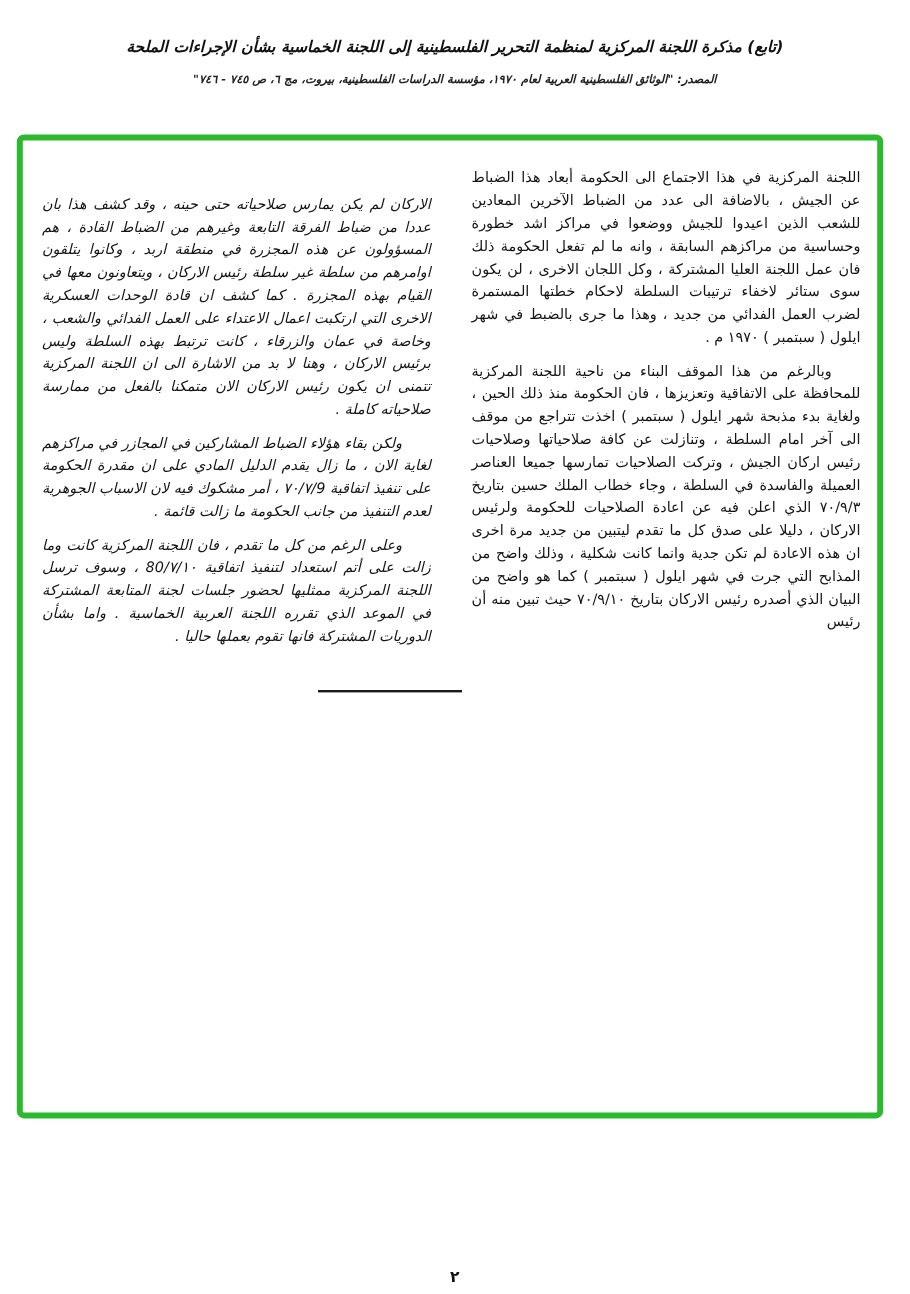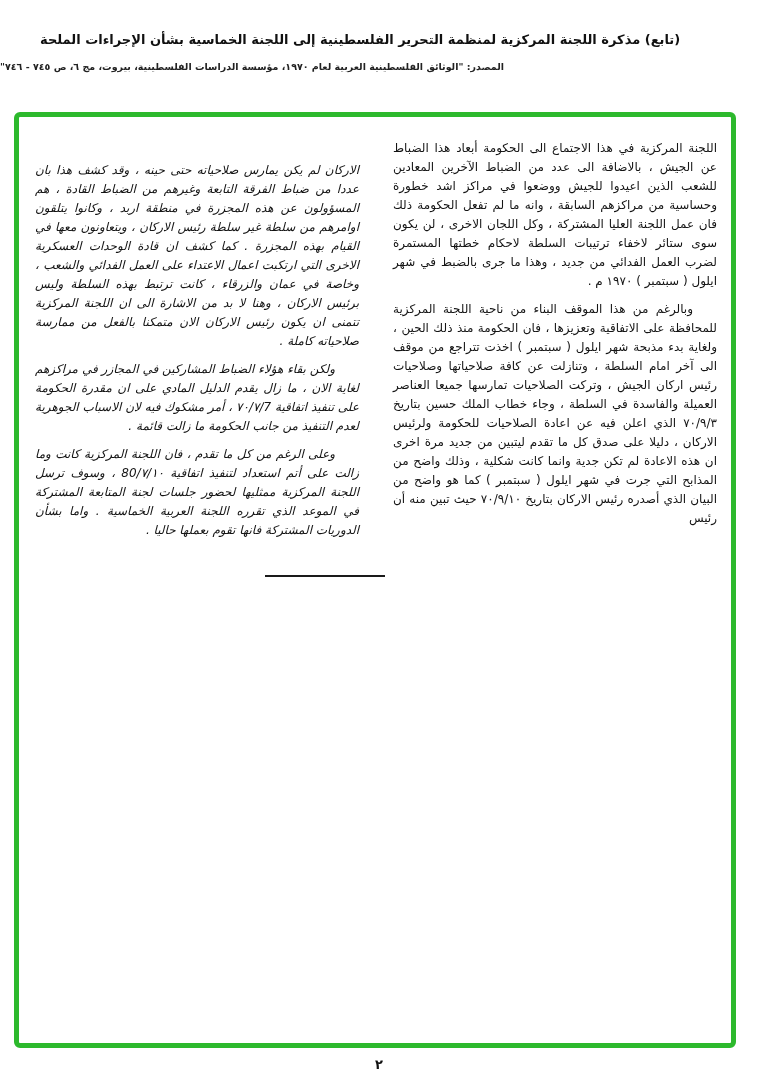--- a/index.html
+++ b/index.html
@@ -10,43 +10,44 @@
   }
   .page {
     position: relative;
     width: 758px;
     height: 1078px;
     background: #ffffff;
     direction: rtl;
     overflow: hidden;
   }
   .header {
-    text-align: left;
+    text-align: center;
     padding-top: 30px;
+    font-style: italic;
   }
   .title {
     font-weight: bold;
     font-size: 13px;
     color: #111;
     letter-spacing: 0;
     padding: 0 40px;
     line-height: 1.5;
   }
   .source {
     font-weight: bold;
     font-size: 9.5px;
     color: #222;
     margin-top: 11px;
   }
   .frame {
     position: absolute;
     left: 14px;
     top: 112px;
     width: 722px;
-    height: 936px;
+    height: 820px;
     box-sizing: border-box;
     border: 5px solid var(--frame-color, #2db92d);
     border-radius: 6px;
     background: #ffffff;
   }
   .columns {
     display: flex;
     direction: rtl;
     padding: 22px 14px 0 16px;
     gap: 34px;
@@ -101,21 +102,21 @@
   <div class="frame">
     <div class="columns">
 
       <div class="col col-right">
         <p class="no-indent">اللجنة المركزية في هذا الاجتماع الى الحكومة أبعاد هذا الضباط عن الجيش ، بالاضافة الى عدد من الضباط الآخرين المعادين للشعب الذين اعيدوا للجيش ووضعوا في مراكز اشد خطورة وحساسية من مراكزهم السابقة ، وانه ما لم تفعل الحكومة ذلك فان عمل اللجنة العليا المشتركة ، وكل اللجان الاخرى ، لن يكون سوى ستائر لاخفاء ترتيبات السلطة لاحكام خطتها المستمرة لضرب العمل الفدائي من جديد ، وهذا ما جرى بالضبط في شهر ايلول ( سبتمبر ) ١٩٧٠ م .</p>
         <p>وبالرغم من هذا الموقف البناء من ناحية اللجنة المركزية للمحافظة على الاتفاقية وتعزيزها ، فان الحكومة منذ ذلك الحين ، ولغاية بدء مذبحة شهر ايلول ( سبتمبر ) اخذت تتراجع من موقف الى آخر امام السلطة ، وتنازلت عن كافة صلاحياتها وصلاحيات رئيس اركان الجيش ، وتركت الصلاحيات تمارسها جميعا العناصر العميلة والفاسدة في السلطة ، وجاء خطاب الملك حسين بتاريخ ٧٠/٩/٣ الذي اعلن فيه عن اعادة الصلاحيات للحكومة ولرئيس الاركان ، دليلا على صدق كل ما تقدم ليتبين من جديد مرة اخرى ان هذه الاعادة لم تكن جدية وانما كانت شكلية ، وذلك واضح من المذابح التي جرت في شهر ايلول ( سبتمبر ) كما هو واضح من البيان الذي أصدره رئيس الاركان بتاريخ ٧٠/٩/١٠ حيث تبين منه أن رئيس</p>
       </div>
 
       <div class="col col-left">
         <p class="no-indent">الاركان لم يكن يمارس صلاحياته حتى حينه ، وقد كشف هذا بان عددا من ضباط الفرقة التابعة وغيرهم من الضباط القادة ، هم المسؤولون عن هذه المجزرة في منطقة اربد ، وكانوا يتلقون اوامرهم من سلطة غير سلطة رئيس الاركان ، ويتعاونون معها في القيام بهذه المجزرة . كما كشف ان قادة الوحدات العسكرية الاخرى التي ارتكبت اعمال الاعتداء على العمل الفدائي والشعب ، وخاصة في عمان والزرقاء ، كانت ترتبط بهذه السلطة وليس برئيس الاركان ، وهنا لا بد من الاشارة الى ان اللجنة المركزية تتمنى ان يكون رئيس الاركان الان متمكنا بالفعل من ممارسة صلاحياته كاملة .</p>
-        <p>ولكن بقاء هؤلاء الضباط المشاركين في المجازر في مراكزهم لغاية الان ، ما زال يقدم الدليل المادي على ان مقدرة الحكومة على تنفيذ اتفاقية ٧٠/٧/7 ، أمر مشكوك فيه لان الاسباب الجوهرية لعدم التنفيذ من جانب الحكومة ما زالت قائمة .</p>
+        <p>ولكن بقاء هؤلاء الضباط المشاركين في المجازر في مراكزهم لغاية الان ، ما زال يقدم الدليل المادي على ان مقدرة الحكومة على تنفيذ اتفاقية ٧٠/٧/9 ، أمر مشكوك فيه لان الاسباب الجوهرية لعدم التنفيذ من جانب الحكومة ما زالت قائمة .</p>
         <p>وعلى الرغم من كل ما تقدم ، فان اللجنة المركزية كانت وما زالت على أتم استعداد لتنفيذ اتفاقية 80/٧/١٠ ، وسوف ترسل اللجنة المركزية ممثليها لحضور جلسات لجنة المتابعة المشتركة في الموعد الذي تقرره اللجنة العربية الخماسية . واما بشأن الدوريات المشتركة فانها تقوم بعملها حاليا .</p>
       </div>
 
     </div>
 
     <hr class="divider">
   </div>
 
   <div class="page-number">٢</div>
 

